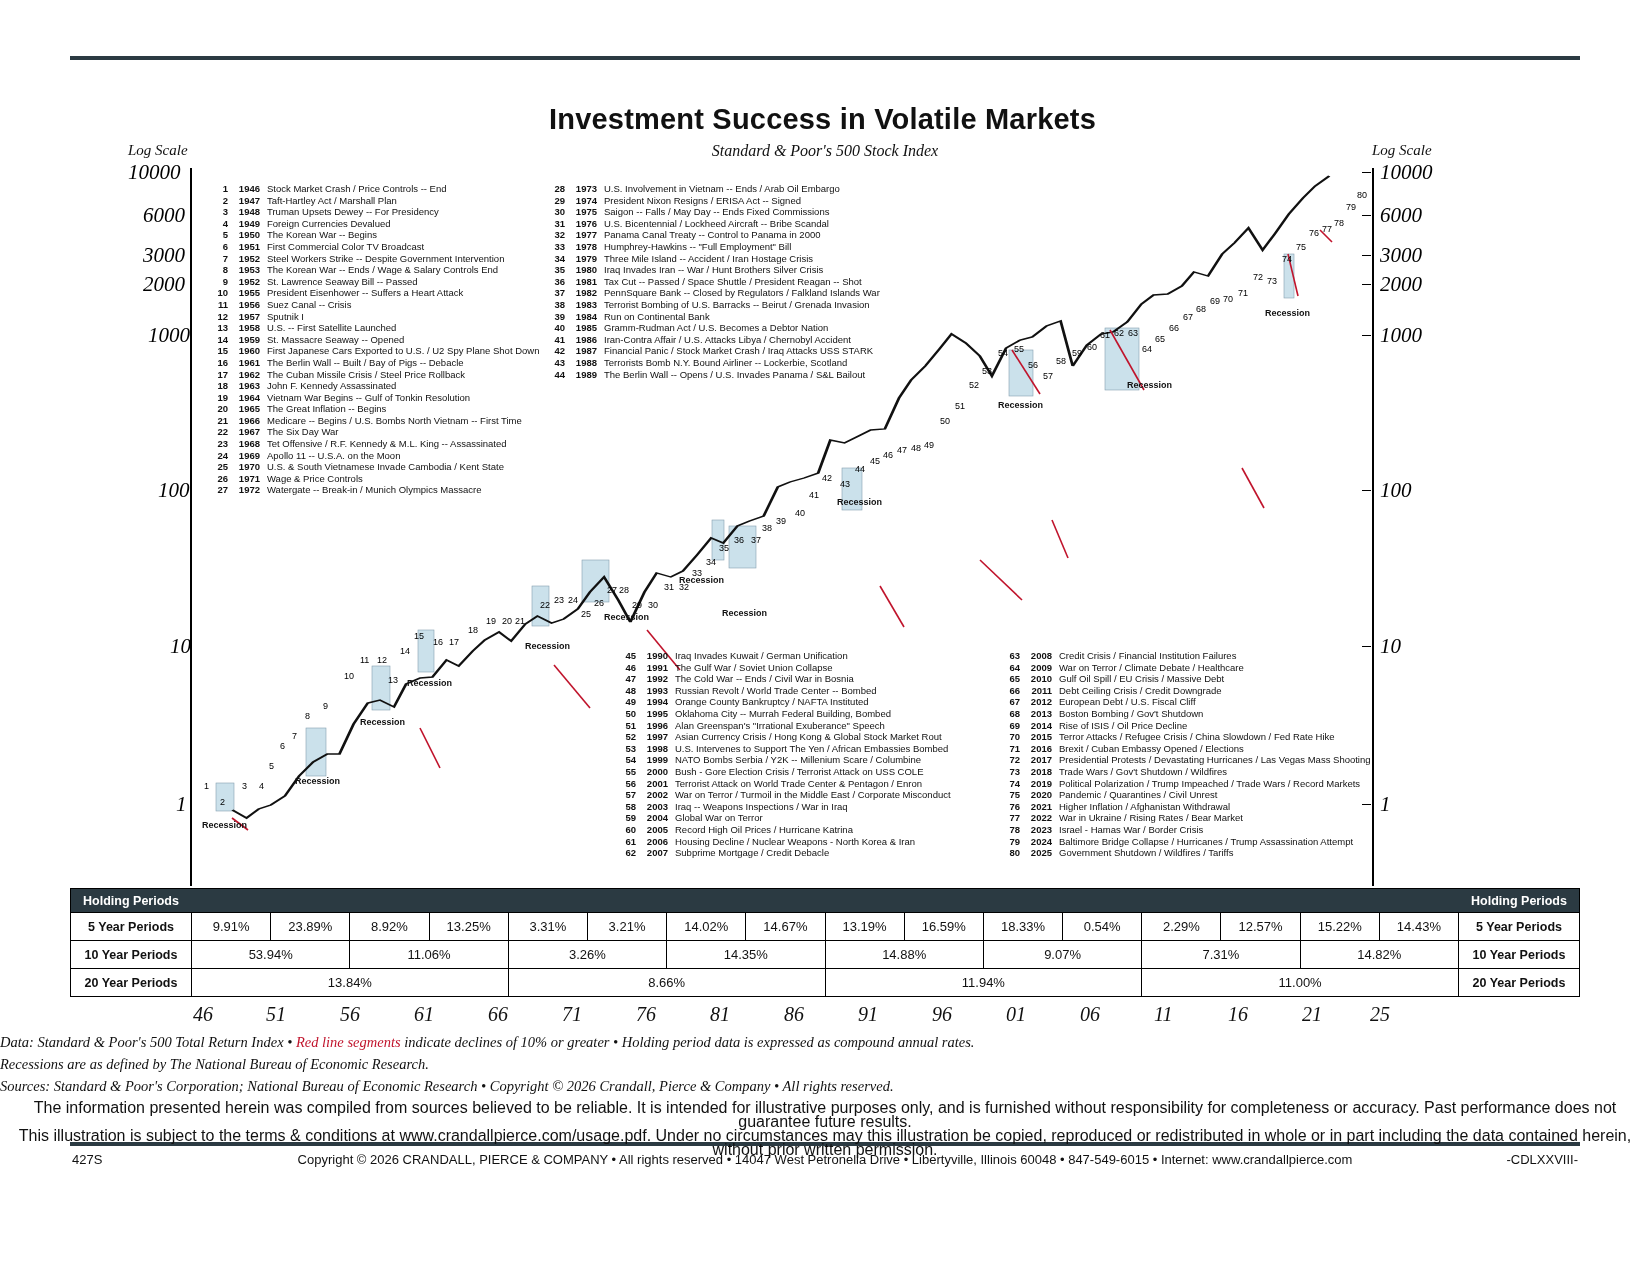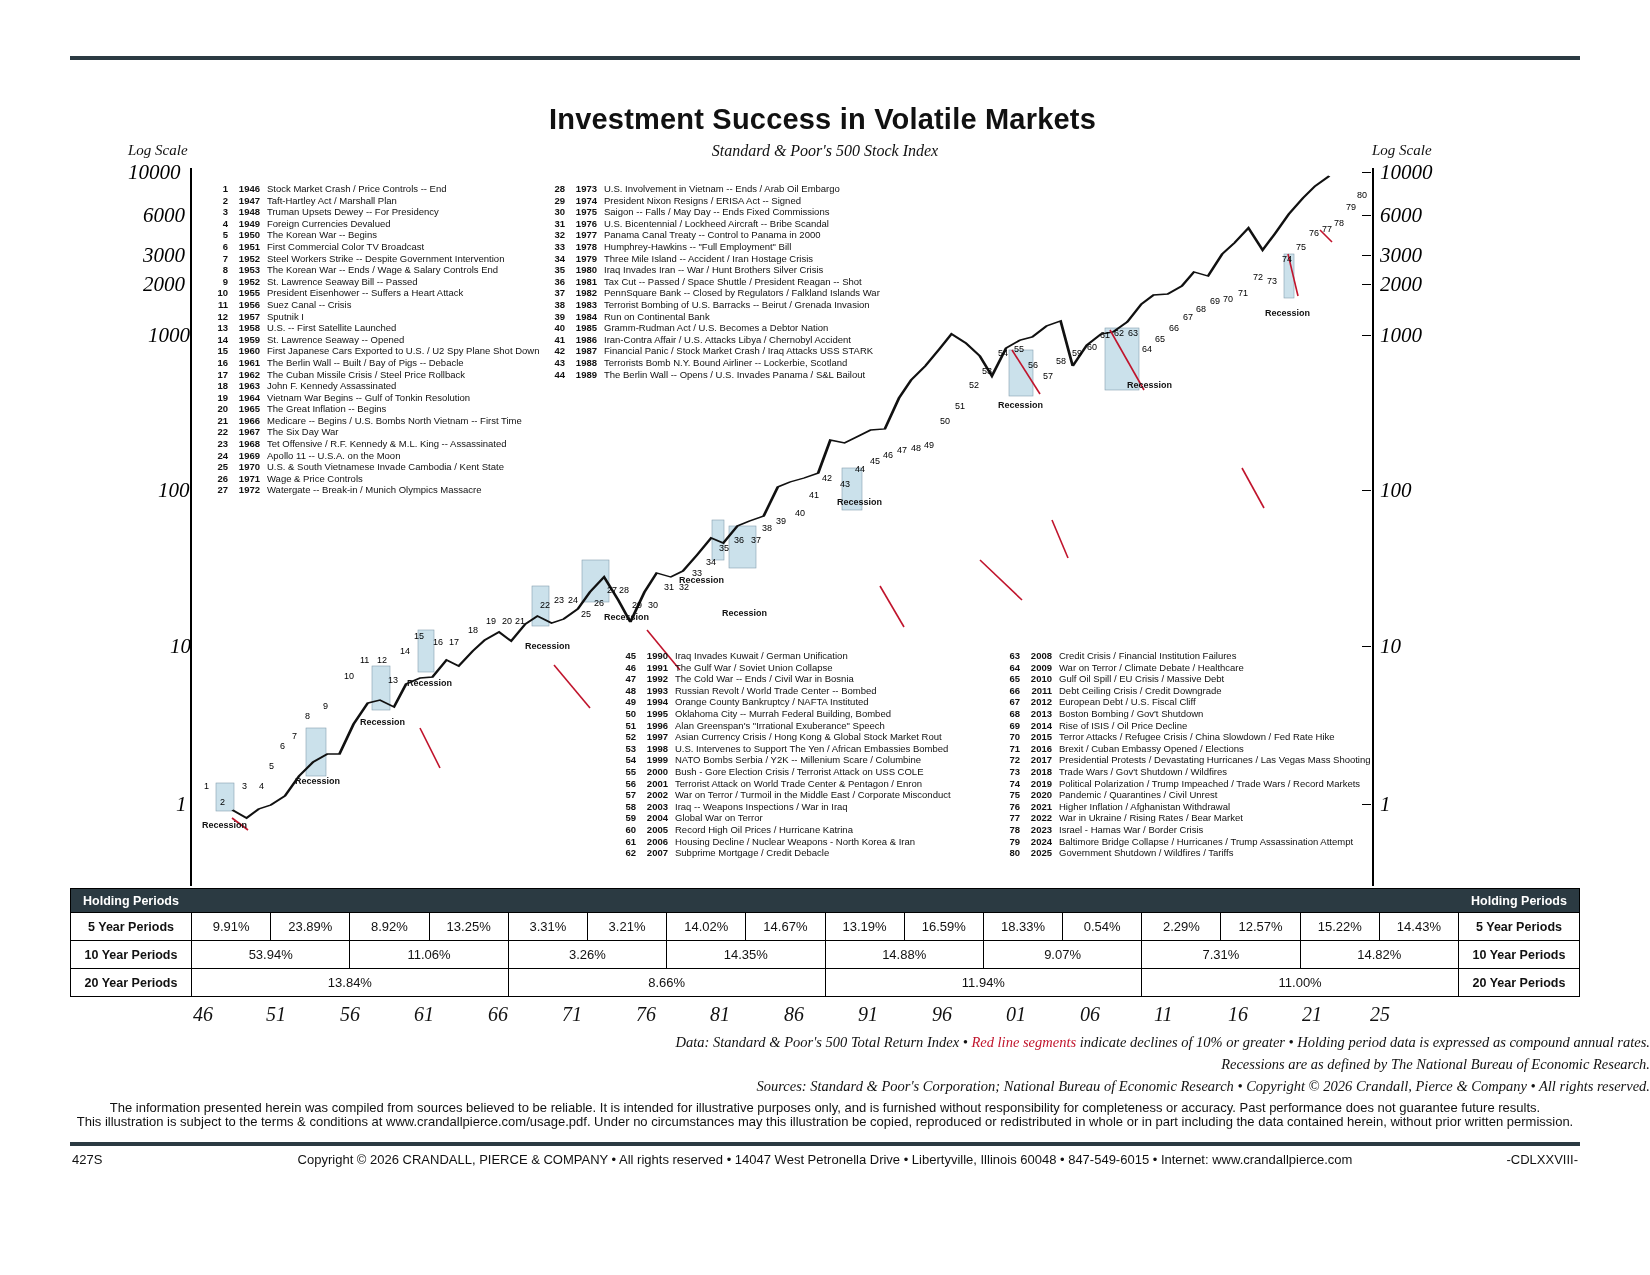--- a/index.html
+++ b/index.html
@@ -38,26 +38,26 @@
   .hphdr .hpend{background:#2b3a42;color:#fff;height:23px;}
   .hpcells{flex:1;display:flex;}
   .hpcell{border-left:1.5px solid #000;display:flex;align-items:center;justify-content:center;font-size:13px;height:27px;}
   .hphdr .hpcells{background:#fff;}
   .hphdr{border-bottom:none;}
   .hpbar{flex:1;background:#2b3a42;}
 
   .xaxis{position:absolute;left:70px;top:1003px;width:1510px;height:26px;}
   .xt{position:absolute;font-family:"Liberation Serif",serif;font-style:italic;font-size:20px;}
 
-  .notes{position:absolute;left:0;width:1650px;text-align:right;font-family:"Liberation Serif",serif;font-style:italic;font-size:14.5px;}
+  .notes{position:absolute;left:0;width:1650px;text-align:left;font-family:"Liberation Serif",serif;font-style:italic;font-size:14.5px;}
   .n1{top:1034px;}
   .n2{top:1056px;}
   .n3{top:1078px;}
   .red{color:#c0142c;}
-  .fine{position:absolute;left:0;width:1650px;text-align:center;font-size:13px;line-height:14px;top:1101px;}
+  .fine{position:absolute;left:0;width:1650px;text-align:center;font-size:16px;line-height:14px;top:1101px;}
   .footer{position:absolute;top:1152px;left:0;width:1650px;font-size:13px;}
   .footer .l{position:absolute;left:72px;top:0;}
   .footer .c{position:absolute;left:0;width:1650px;text-align:center;top:0;}
   .footer .r{position:absolute;right:72px;top:0;}
 </style>
 </head>
 <body>
 
 <div class="page">
 
@@ -234,21 +234,21 @@
     <div class="ev"><span class="n">4</span><span class="y">1949</span><span>Foreign Currencies Devalued</span></div>
     <div class="ev"><span class="n">5</span><span class="y">1950</span><span>The Korean War -- Begins</span></div>
     <div class="ev"><span class="n">6</span><span class="y">1951</span><span>First Commercial Color TV Broadcast</span></div>
     <div class="ev"><span class="n">7</span><span class="y">1952</span><span>Steel Workers Strike -- Despite Government Intervention</span></div>
     <div class="ev"><span class="n">8</span><span class="y">1953</span><span>The Korean War -- Ends / Wage &amp; Salary Controls End</span></div>
     <div class="ev"><span class="n">9</span><span class="y">1952</span><span>St. Lawrence Seaway Bill -- Passed</span></div>
     <div class="ev"><span class="n">10</span><span class="y">1955</span><span>President Eisenhower -- Suffers a Heart Attack</span></div>
     <div class="ev"><span class="n">11</span><span class="y">1956</span><span>Suez Canal -- Crisis</span></div>
     <div class="ev"><span class="n">12</span><span class="y">1957</span><span>Sputnik I</span></div>
     <div class="ev"><span class="n">13</span><span class="y">1958</span><span>U.S. -- First Satellite Launched</span></div>
-    <div class="ev"><span class="n">14</span><span class="y">1959</span><span>St. Lawrence Seaway -- Opened</span></div>
+    <div class="ev"><span class="n">14</span><span class="y">1959</span><span>St. Massacre Seaway -- Opened</span></div>
     <div class="ev"><span class="n">15</span><span class="y">1960</span><span>First Japanese Cars Exported to U.S. / U2 Spy Plane Shot Down</span></div>
     <div class="ev"><span class="n">16</span><span class="y">1961</span><span>The Berlin Wall -- Built / Bay of Pigs -- Debacle</span></div>
     <div class="ev"><span class="n">17</span><span class="y">1962</span><span>The Cuban Missile Crisis / Steel Price Rollback</span></div>
     <div class="ev"><span class="n">18</span><span class="y">1963</span><span>John F. Kennedy Assassinated</span></div>
     <div class="ev"><span class="n">19</span><span class="y">1964</span><span>Vietnam War Begins -- Gulf of Tonkin Resolution</span></div>
     <div class="ev"><span class="n">20</span><span class="y">1965</span><span>The Great Inflation -- Begins</span></div>
     <div class="ev"><span class="n">21</span><span class="y">1966</span><span>Medicare -- Begins / U.S. Bombs North Vietnam -- First Time</span></div>
     <div class="ev"><span class="n">22</span><span class="y">1967</span><span>The Six Day War</span></div>
     <div class="ev"><span class="n">23</span><span class="y">1968</span><span>Tet Offensive / R.F. Kennedy &amp; M.L. King -- Assassinated</span></div>
     <div class="ev"><span class="n">24</span><span class="y">1969</span><span>Apollo 11 -- U.S.A. on the Moon</span></div>

